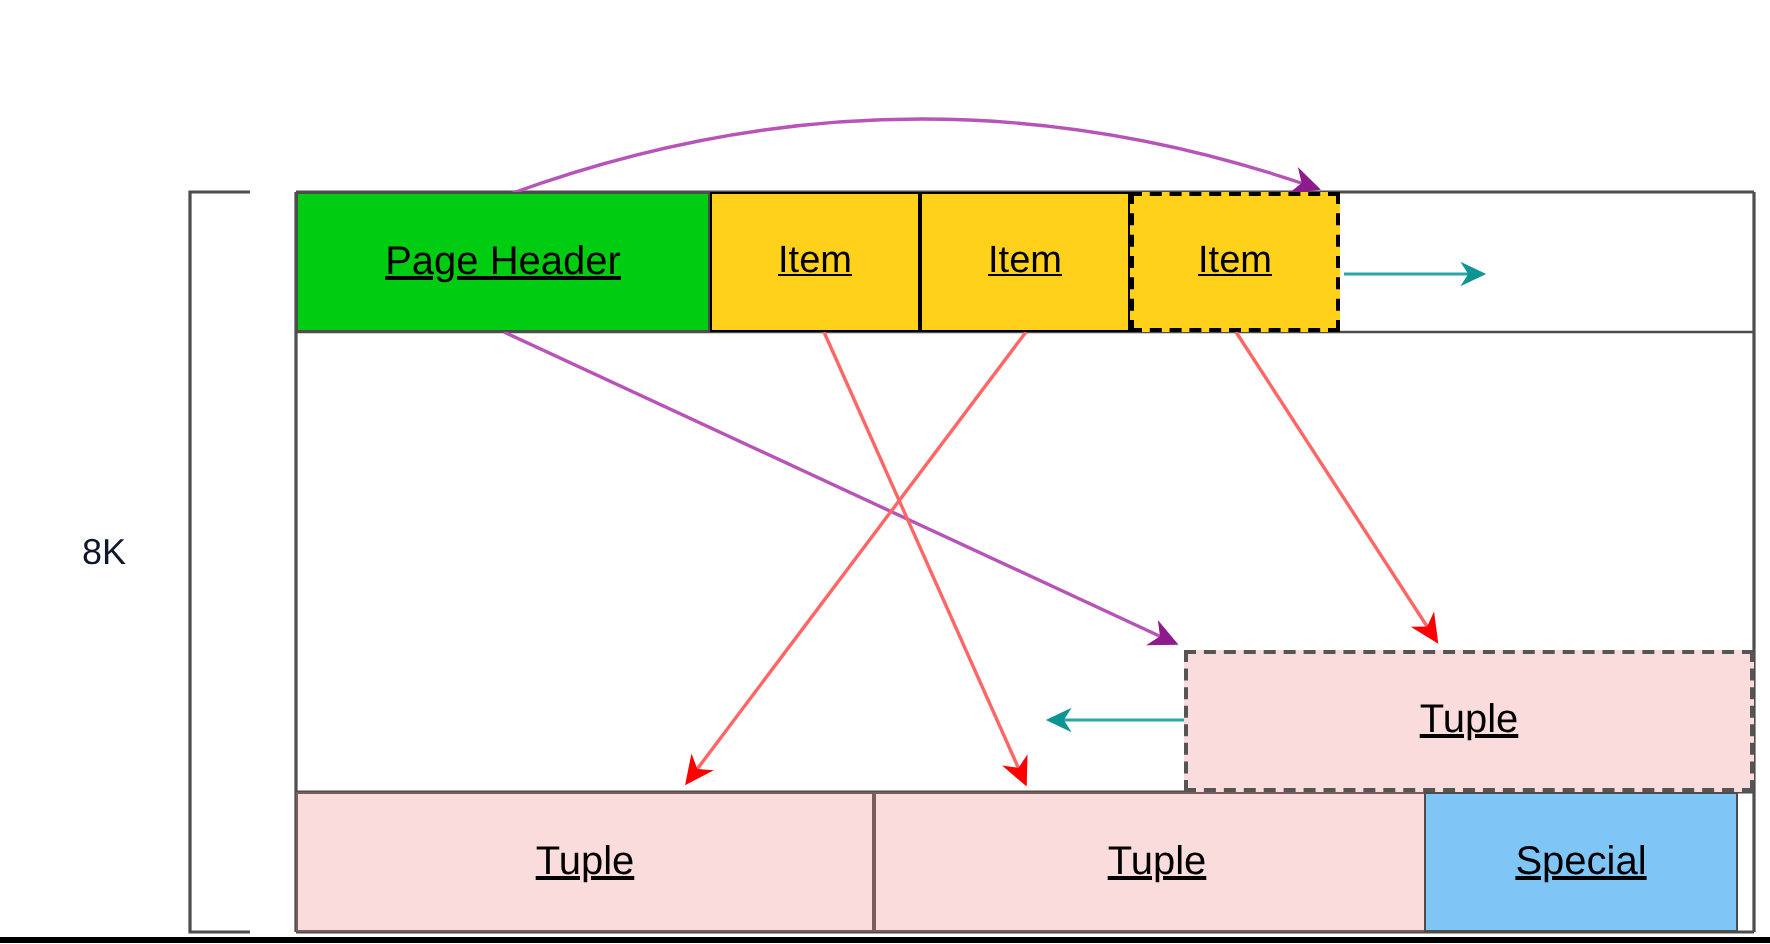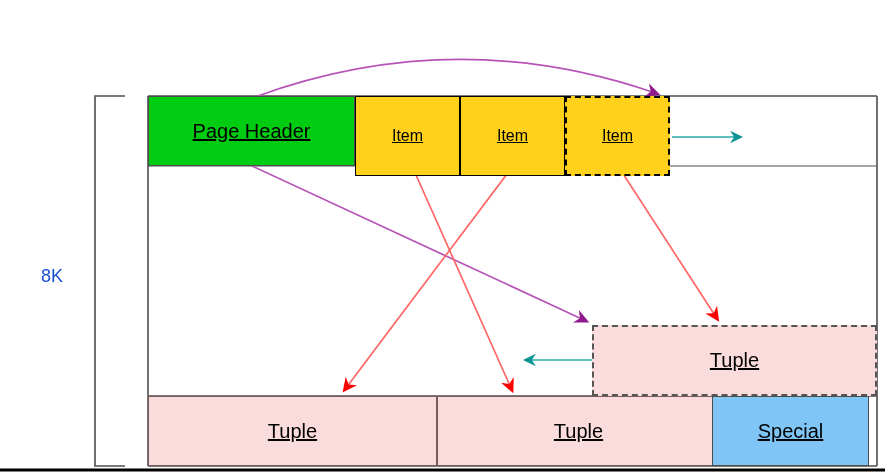--- a/index.html
+++ b/index.html
@@ -35,22 +35,22 @@
   }
   .page-header-box {
     left: 148px; top: 96px; width: 207px; height: 70px;
     background: #00cc11;
     border: 1px solid #4d4d4d;
     font-size: 20px;
   }
   .item-box {
     background: #ffd11a;
     border: 1px solid #000000;
-    font-size: 16px;
-    top: 96px; height: 80px;
+    font-size: 19px;
+    top: 96px; height: 70px;
   }
   .item-1 { left: 355px; width: 105px; }
   .item-2 { left: 460px; width: 105px; }
   .item-3 {
     left: 565px; width: 105px;
     border: 2px dashed #000000;
   }
   .tuple-dashed {
     left: 592px; top: 325px; width: 285px; height: 71px;
     background: #fbdcdc;
@@ -74,21 +74,21 @@
     background: #7fc6f7;
     border: 1px solid #4d4d4d;
     font-size: 20px;
   }
   .size-label {
     position: absolute;
     left: 22px; top: 266px;
     width: 60px;
     text-align: center;
     font-size: 18px;
-    color: #1d4ed8;
+    color: #0f172a;
   }
 </style>
 </head>
 <body>
 
 <div id="stage">
 
   <svg id="svg-layer" viewBox="0 0 885 472" xmlns="http://www.w3.org/2000/svg">
 
     <g>

